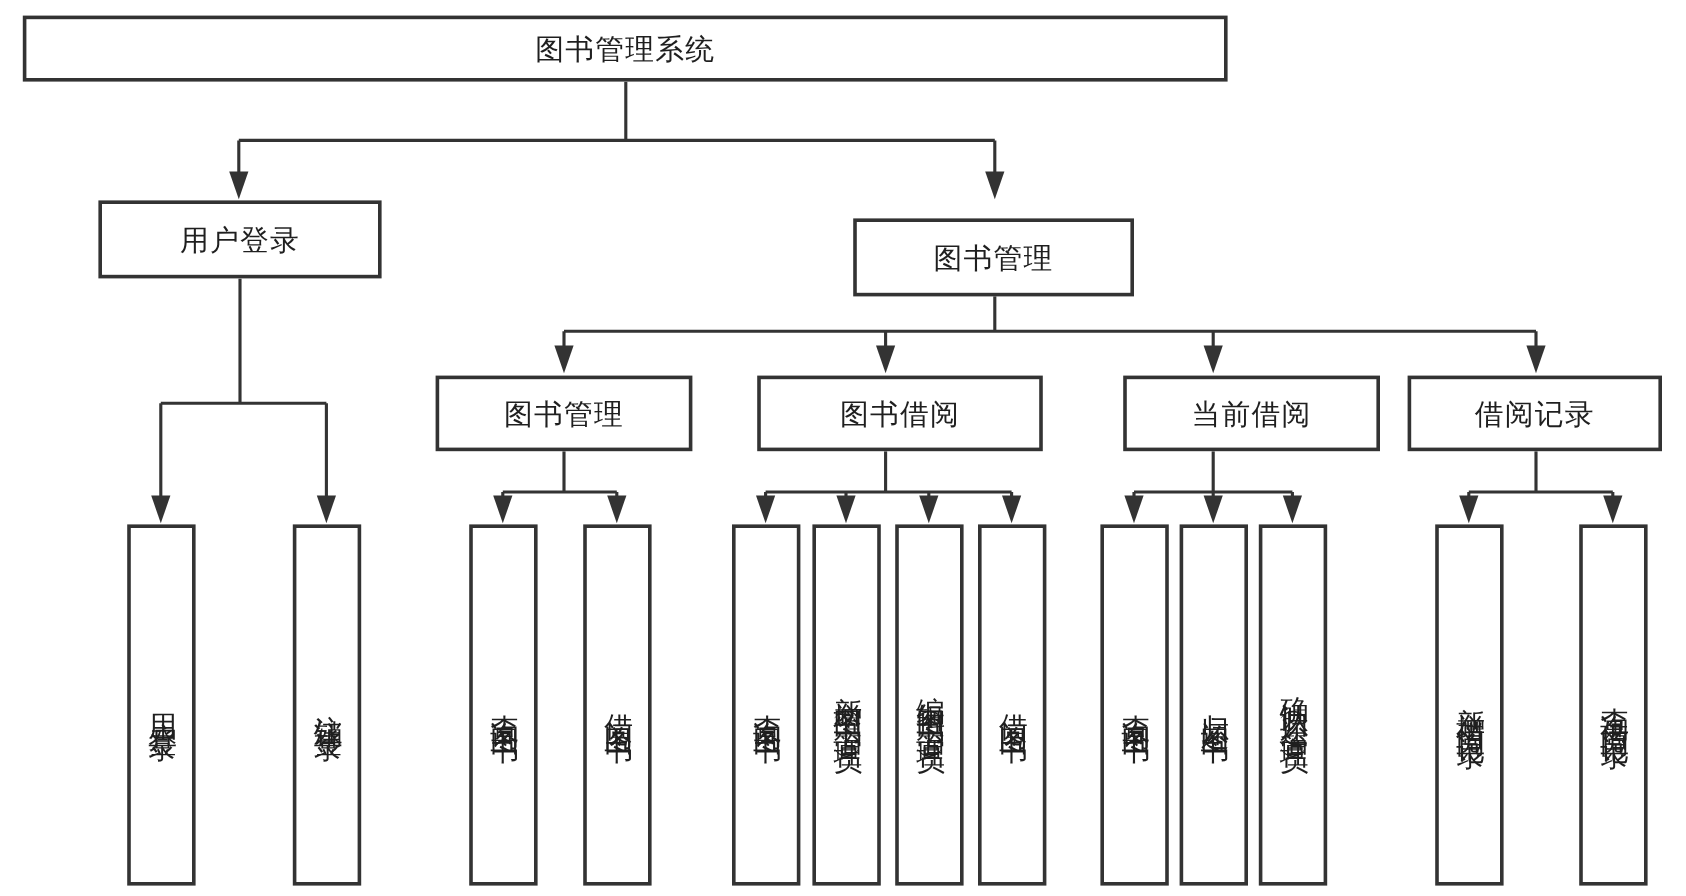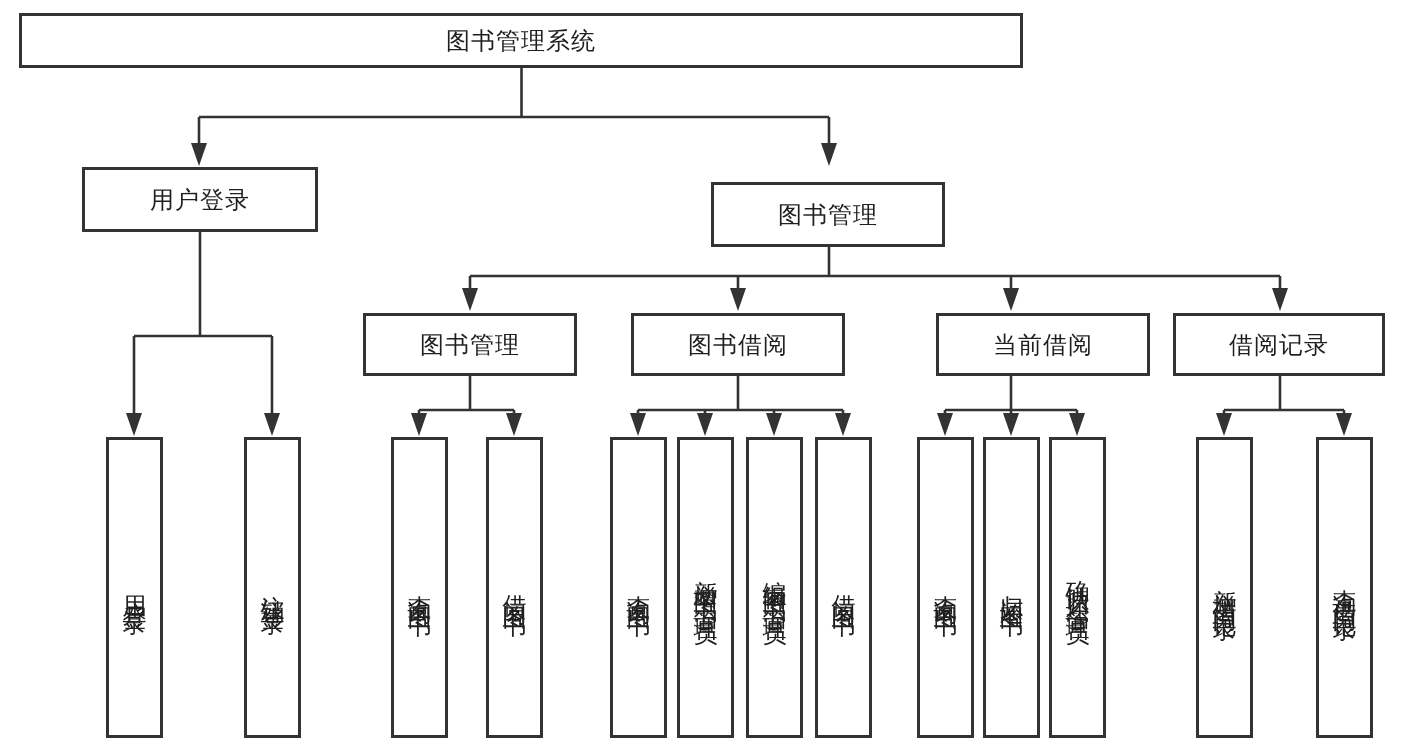--- a/index.html
+++ b/index.html
@@ -105,21 +105,21 @@
       <polygon points="1336,413 1352,413 1344,436"></polygon>
     </g>
   </svg>
 
   <div class="box" style="left:19px;top:13px;width:1004px;height:55px">图书管理系统</div>
 
   <div class="box" style="left:82px;top:167px;width:236px;height:65px">用户登录</div>
   <div class="box" style="left:711px;top:182px;width:234px;height:65px">图书管理</div>
 
   <div class="box" style="left:363px;top:313px;width:214px;height:63px">图书管理</div>
-  <div class="box" style="left:631px;top:313px;width:214px;height:63px">图书借阅</div>
+  <div class="box" style="left:631px;top:313px;width:238px;height:63px">图书借阅</div>
   <div class="box" style="left:936px;top:313px;width:214px;height:63px">当前借阅</div>
   <div class="box" style="left:1173px;top:313px;width:212px;height:63px">借阅记录</div>
 
   <div class="box leaf" style="left:106px;top:437px;width:57px;height:301px">用户登录</div>
   <div class="box leaf" style="left:244px;top:437px;width:57px;height:301px">注销登录</div>
 
   <div class="box leaf" style="left:391px;top:437px;width:57px;height:301px">查询图书</div>
   <div class="box leaf" style="left:486px;top:437px;width:57px;height:301px">借阅图书</div>
 
   <div class="box leaf" style="left:610px;top:437px;width:57px;height:301px">查询图书</div>

